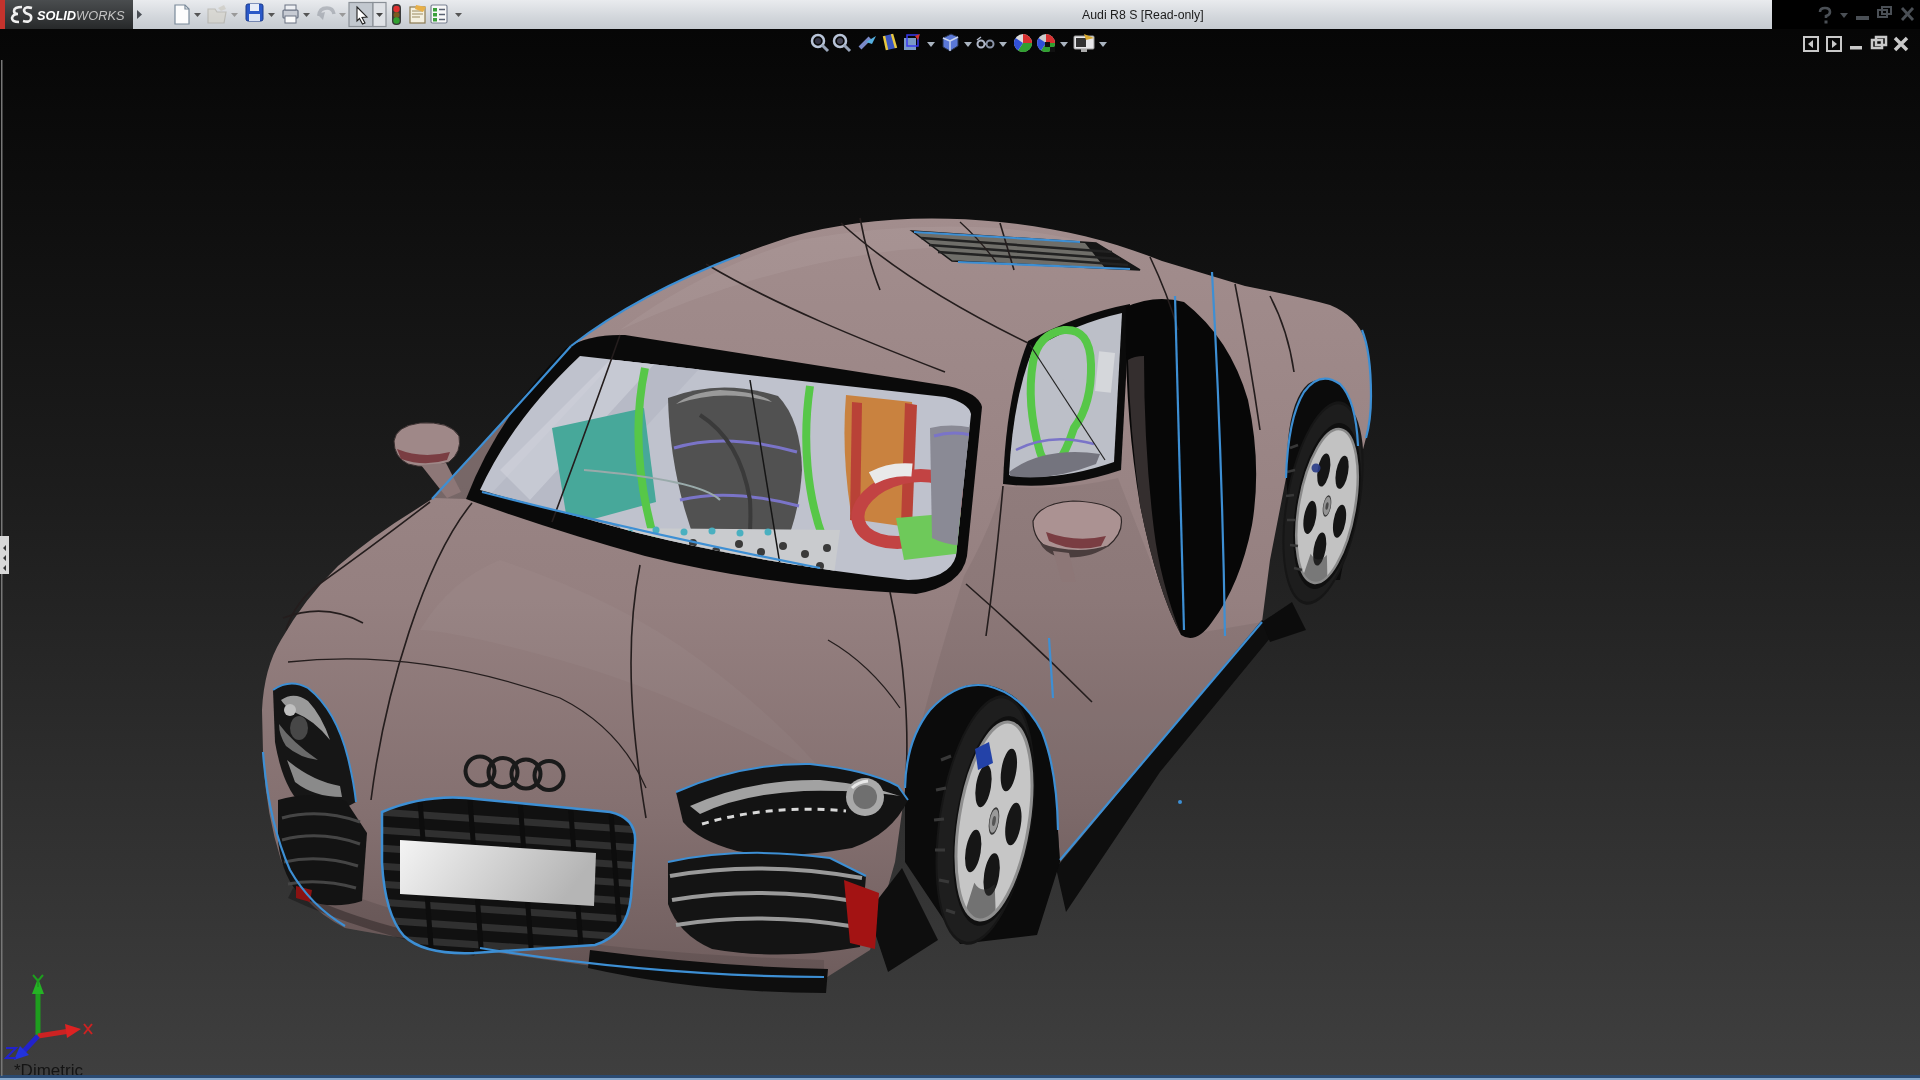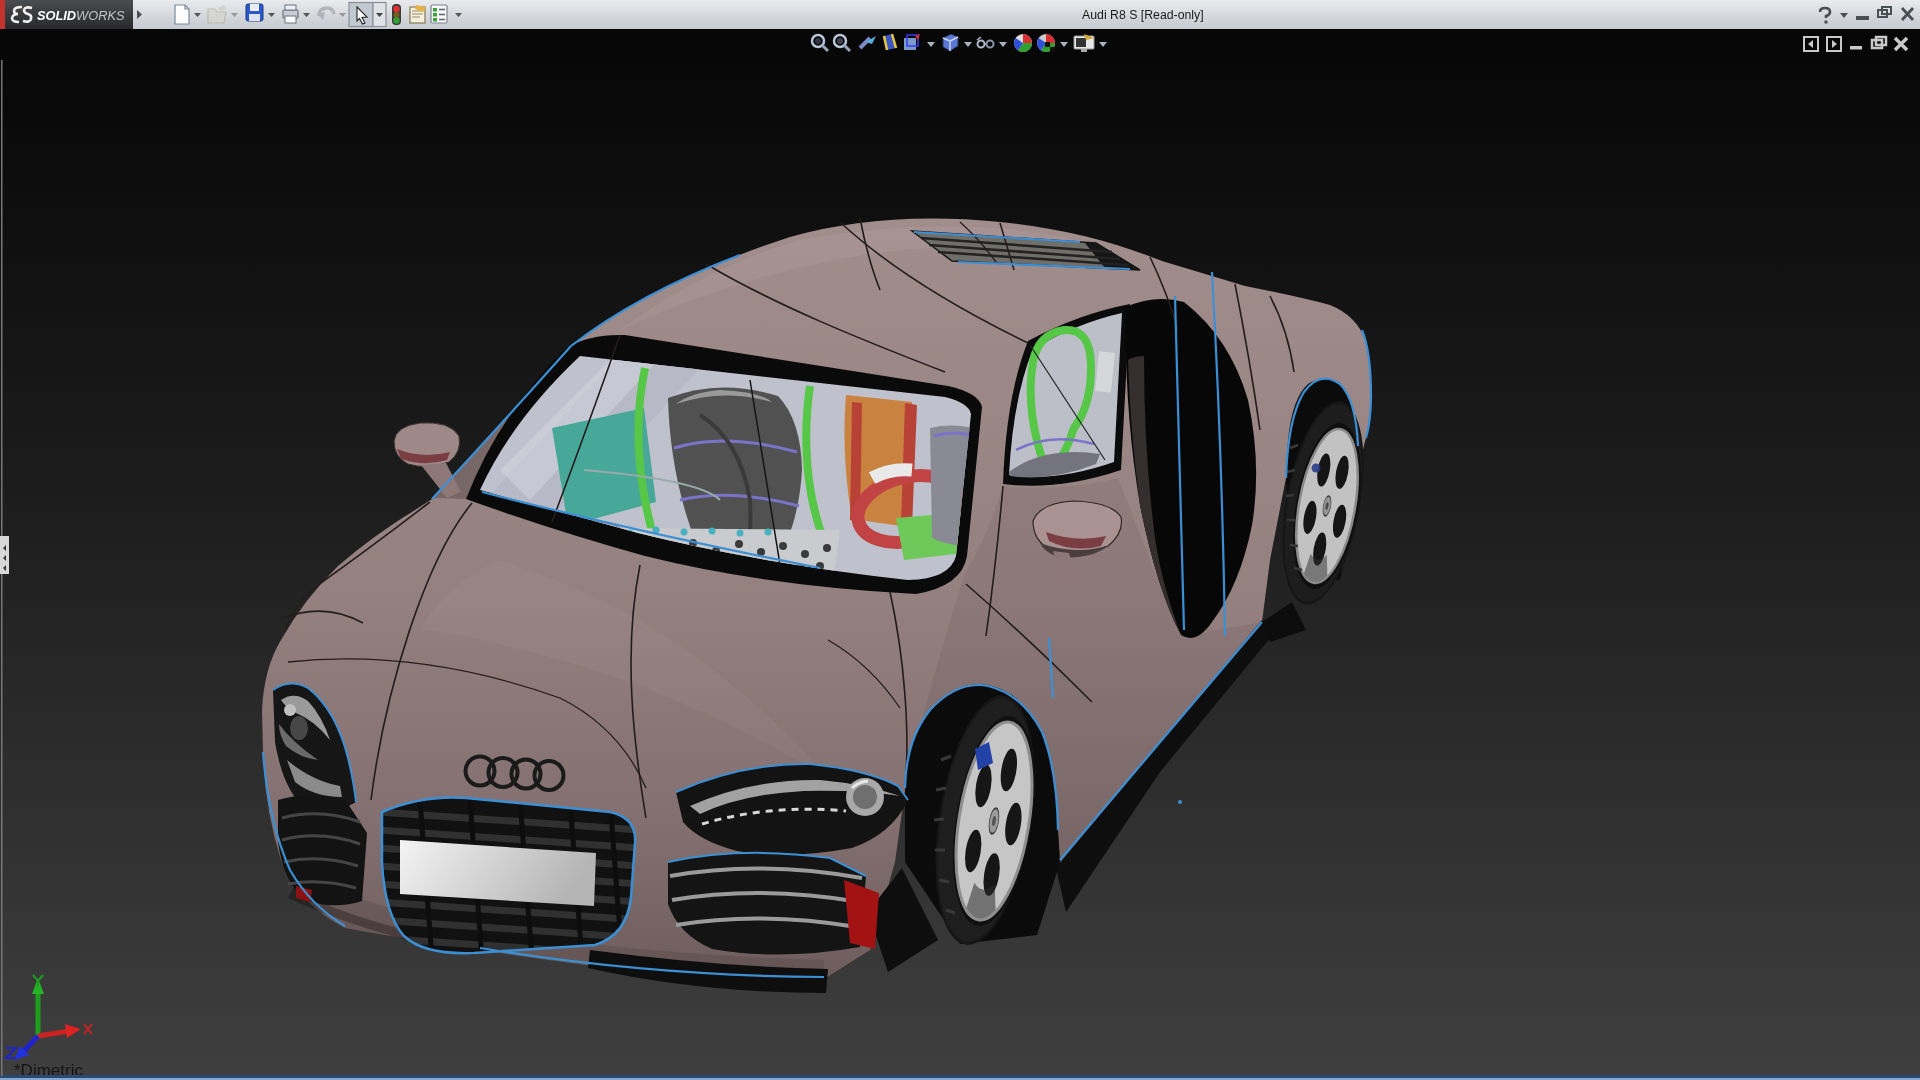--- a/index.html
+++ b/index.html
@@ -1,17 +1,17 @@
 <!DOCTYPE html>
 <html><head>
 <meta charset="utf-8">
 <style>
 html,body{margin:0;padding:0;width:1920px;height:1080px;overflow:hidden;background:#000;font-family:"Liberation Sans",sans-serif;}
 #viewport{position:absolute;left:0;top:29px;width:1920px;height:1051px;background:linear-gradient(#060606 0%,#101010 20%,#1d1d1d 45%,#2e2e2e 72%,#3f3f3f 100%);}
-#titlebar{position:absolute;left:0;top:0;width:1920px;height:29px;background:linear-gradient(#e9ebee,#d2d6db 60%,#c6cbd1);}
+#titlebar{position:absolute;left:0;top:0;width:1760px;height:29px;background:linear-gradient(#e9ebee,#d2d6db 60%,#c6cbd1);padding-left:12px;}
 #logo{position:absolute;left:0;top:0;width:133px;height:29px;background:linear-gradient(#4a4d4f,#27292a);}
 #redstrip{position:absolute;left:0;top:0;width:5px;height:29px;background:#c5332d;}
 #titletext{position:absolute;left:1082px;top:8px;font-size:12.3px;color:#1c1c1c;}
 #main{position:absolute;left:0;top:0;}
 </style>
 </head>
 <body>
 <div id="viewport"></div>
 <div id="titlebar">
   <div id="logo"></div>

